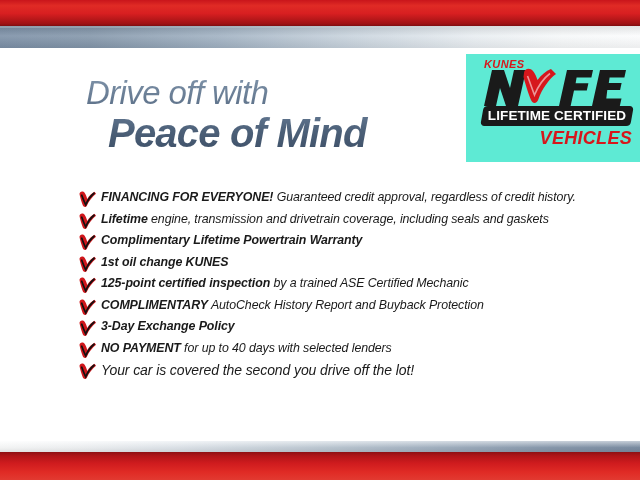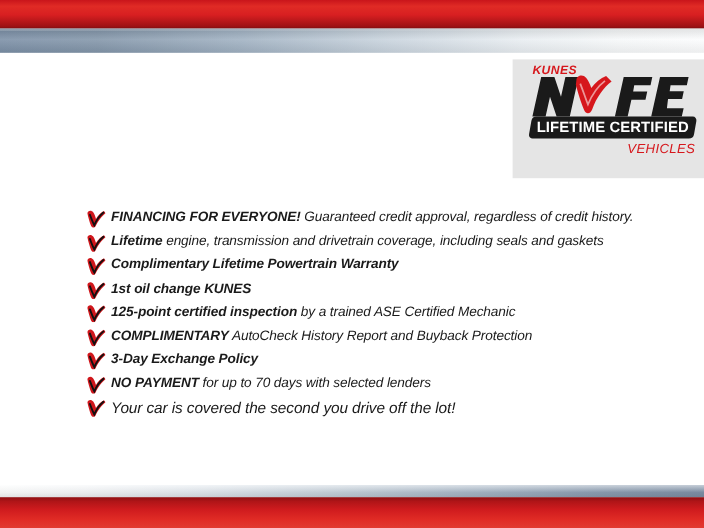--- a/index.html
+++ b/index.html
@@ -123,21 +123,21 @@
     white-space: nowrap;
   }
 
   
   .logo-panel {
     position: absolute;
     left: 466px;
     top: 54px;
     width: 174px;
     height: 108px;
-    background: #e5e5e5;
+    background: #5eead4;
   }
   .logo-kunes {
     position: absolute;
     left: 18px;
     top: 4px;
     font-size: 11px;
     font-weight: 700;
     font-style: italic;
     letter-spacing: 0.4px;
     color: #d6171c;
@@ -169,22 +169,22 @@
     line-height: 20px;
     text-align: center;
     white-space: nowrap;
   }
   .logo-vehicles {
     position: absolute;
     left: 0;
     top: 74px;
     width: 166px;
     text-align: right;
-    font-size: 12px;
-    font-weight: 400;
+    font-size: 18px;
+    font-weight: 700;
     font-style: italic;
     letter-spacing: 0.3px;
     color: #d6171c;
   }
 
   
   .bullets {
     position: absolute;
     left: 78px;
     top: 190px;
@@ -225,20 +225,24 @@
 </style>
 </head>
 <body>
 
 <div class="poster">
 
   <div class="band-red-top"></div>
   <div class="band-gray-top"></div>
   <div class="band-gray-top-hl"></div>
 
+  <div class="headline">
+    <div class="headline-line1">Drive off with</div>
+    <div class="headline-line2">Peace of Mind</div>
+  </div>
 
   <div class="logo-panel">
     <div class="logo-kunes">KUNES</div>
 
     <svg class="logo-nofear" viewBox="0 0 160 40">
       <g fill="#1a1a1a">
         <path d="M4 38 L12 2 L24 2 L30 20 L34 2 L46 2 L38 38 L26 38 L20 20 L16 38 Z"></path>
       </g>
       <g>
         <path d="M44 5 C44 0.5 50 -1 53 3 C55 5.5 56.5 9 57.5 12 C61 7 66 3 71 1 L76 6
@@ -340,21 +344,21 @@
       </div>
     </div>
 
     <div class="bullet-row">
       <svg class="bullet-mark" viewBox="0 0 36 32">
         <path d="M3 6 C3 1 10 -1 13.5 4 C16 7.5 17.5 12 18.5 16 C22.5 9 28 4 33 1.5
                  L36 5.5 C28.5 11 21.5 21 18 29 C16 33 11.5 33 9.5 28.5 C7 22 4 12 3 6 Z" fill="#cf161b"></path>
         <path d="M7.5 8.5 C9.5 14 13 23 15.5 27.5 C19.5 18 26 9.5 32 4.5" fill="none" stroke="#111111" stroke-width="3.4" stroke-linecap="round"></path>
       </svg>
       <div class="bullet-text">
-        <span class="b">NO PAYMENT</span><span> for up to 70 days with selected lenders</span>
+        <span class="b">NO PAYMENT</span><span> for up to 40 days with selected lenders</span>
       </div>
     </div>
 
     <div class="bullet-row">
       <svg class="bullet-mark" viewBox="0 0 36 32">
         <path d="M3 6 C3 1 10 -1 13.5 4 C16 7.5 17.5 12 18.5 16 C22.5 9 28 4 33 1.5
                  L36 5.5 C28.5 11 21.5 21 18 29 C16 33 11.5 33 9.5 28.5 C7 22 4 12 3 6 Z" fill="#cf161b"></path>
         <path d="M7.5 8.5 C9.5 14 13 23 15.5 27.5 C19.5 18 26 9.5 32 4.5" fill="none" stroke="#111111" stroke-width="3.4" stroke-linecap="round"></path>
       </svg>
       <div class="bullet-text">

